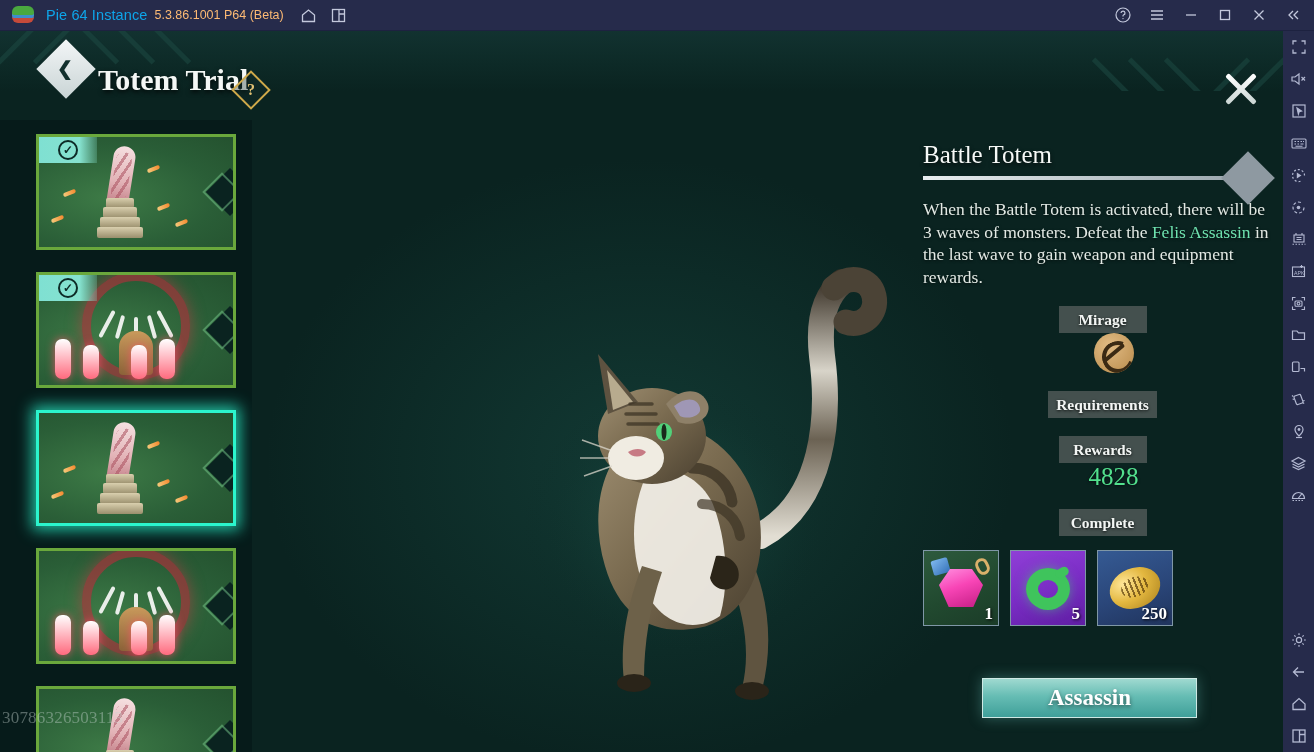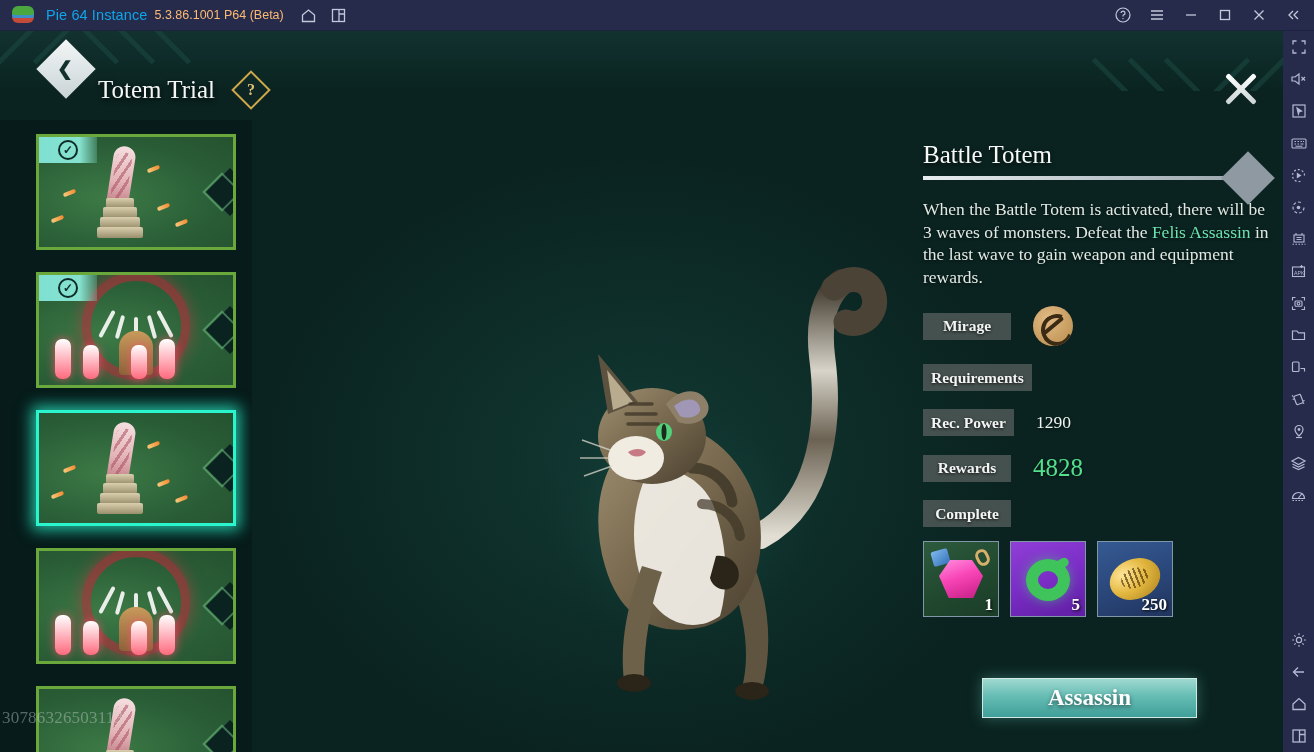--- a/index.html
+++ b/index.html
@@ -72,22 +72,22 @@
     position: absolute; left: 45px; top: 38px; width: 42px; height: 42px;
     transform: translateY(-50%) rotate(45deg);
     background: linear-gradient(135deg, #f3f6f7 0%, #c9d4d5 100%);
     display: flex; align-items: center; justify-content: center;
   }
   .back-btn .arw {
     transform: rotate(-45deg); color: #12302d; font-size: 19px; line-height: 1; font-weight: bold;
     margin-left: -2px;
   }
   .page-title {
-    position: absolute; left: 98px; top: 59px; transform: translateY(-50%);
-    color: #f4f7f5; font-size: 25px; font-weight: normal;
+    position: absolute; left: 98px; top: 49px; transform: translateY(-50%);
+    color: #f4f7f5; font-size: 30px; font-weight: bold;
     font-family: "Liberation Serif", serif;
     text-shadow: 0 2px 5px rgba(0,0,0,.85);
   }
   .help-btn {
     position: absolute; left: 251px; top: 59px; width: 28px; height: 28px;
     transform: translate(-50%,-50%) rotate(45deg);
     border: 2px solid #cfa94a; background: rgba(20,45,42,.35);
     display: flex; align-items: center; justify-content: center;
   }
   .help-btn span { transform: rotate(-45deg); color: #e3c274; font-size: 16px; font-weight: bold;
@@ -212,21 +212,21 @@
     background: #8e99a1;
   }
   .rp-desc {
     margin: 18px 0 0 11px; width: 352px;
     color: #e2e9e4; font-size: 17.5px; line-height: 22.5px;
     font-family: "Liberation Serif", serif;
     text-shadow: 0 1px 3px rgba(0,0,0,.6);
   }
   .rp-desc .hl { color: #6fe3b0; }
 
-  .row { display: flex; align-items: center; margin-top: 18px; margin-left: 11px; }
+  .row { display: flex; align-items: center; margin-top: 18px; margin-left: 11px; flex-direction: column; }
   .tag {
     min-width: 88px; height: 27px; padding: 0 8px;
     background: rgba(92,99,96,.72);
     display: flex; align-items: center; justify-content: center;
     color: #f2f5f3; font-size: 15.5px; font-weight: bold;
     font-family: "Liberation Serif", serif;
     text-shadow: 0 1px 3px rgba(0,0,0,.8);
     white-space: nowrap;
   }
   .rowval {
@@ -585,24 +585,20 @@
 
       <div class="row">
         <div class="tag">Mirage</div>
         <div class="mirage-icon"></div>
       </div>
 
       <div class="row">
         <div class="tag">Requirements</div>
       </div>
 
-      <div class="row">
-        <div class="tag">Rec. Power</div>
-        <div class="rowval">1290</div>
-      </div>
 
       <div class="row">
         <div class="tag">Rewards</div>
         <div class="rowval big">4828</div>
       </div>
 
       <div class="row">
         <div class="tag">Complete</div>
       </div>
 

